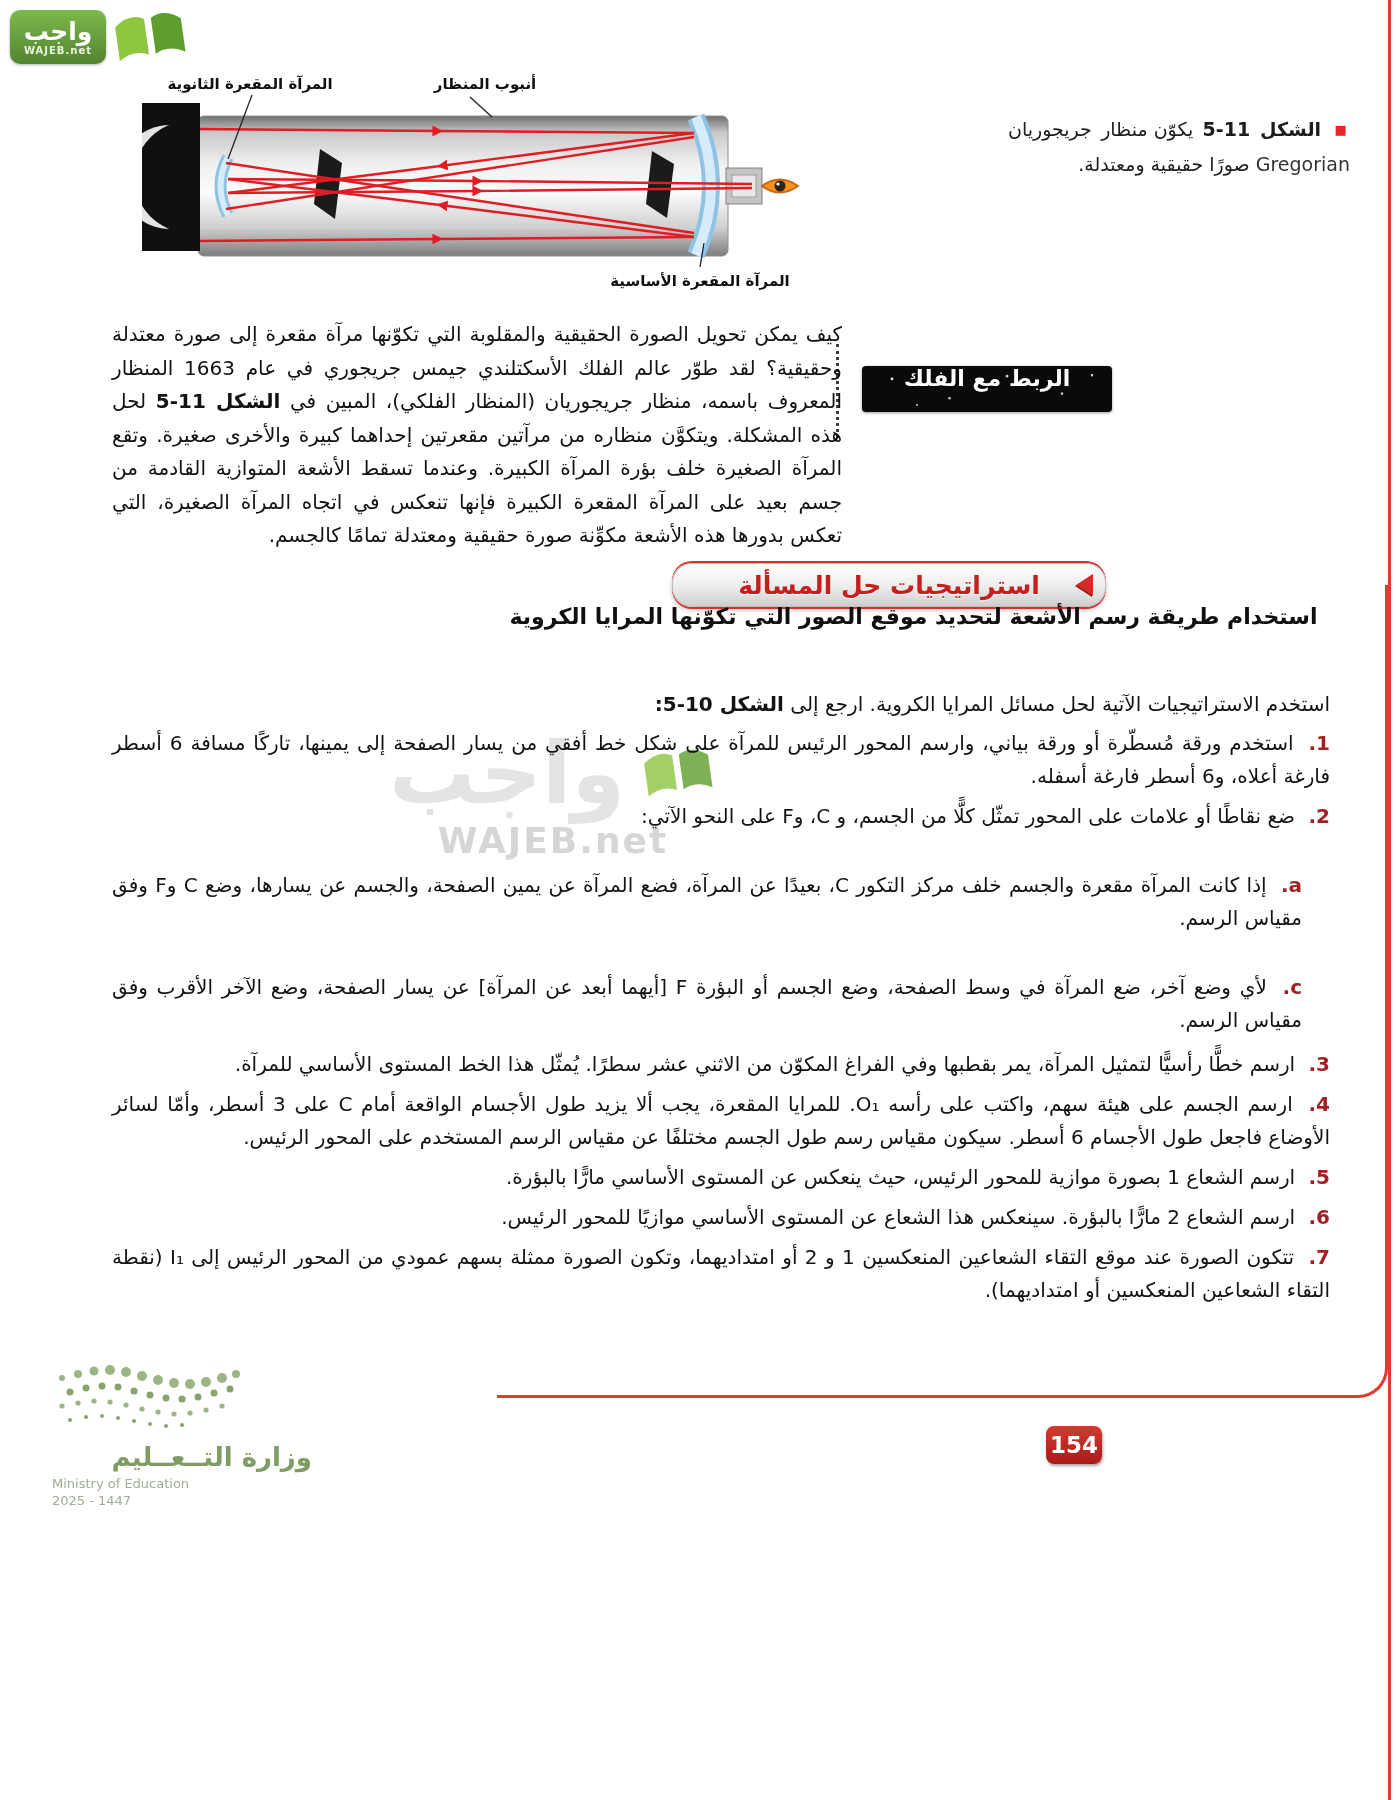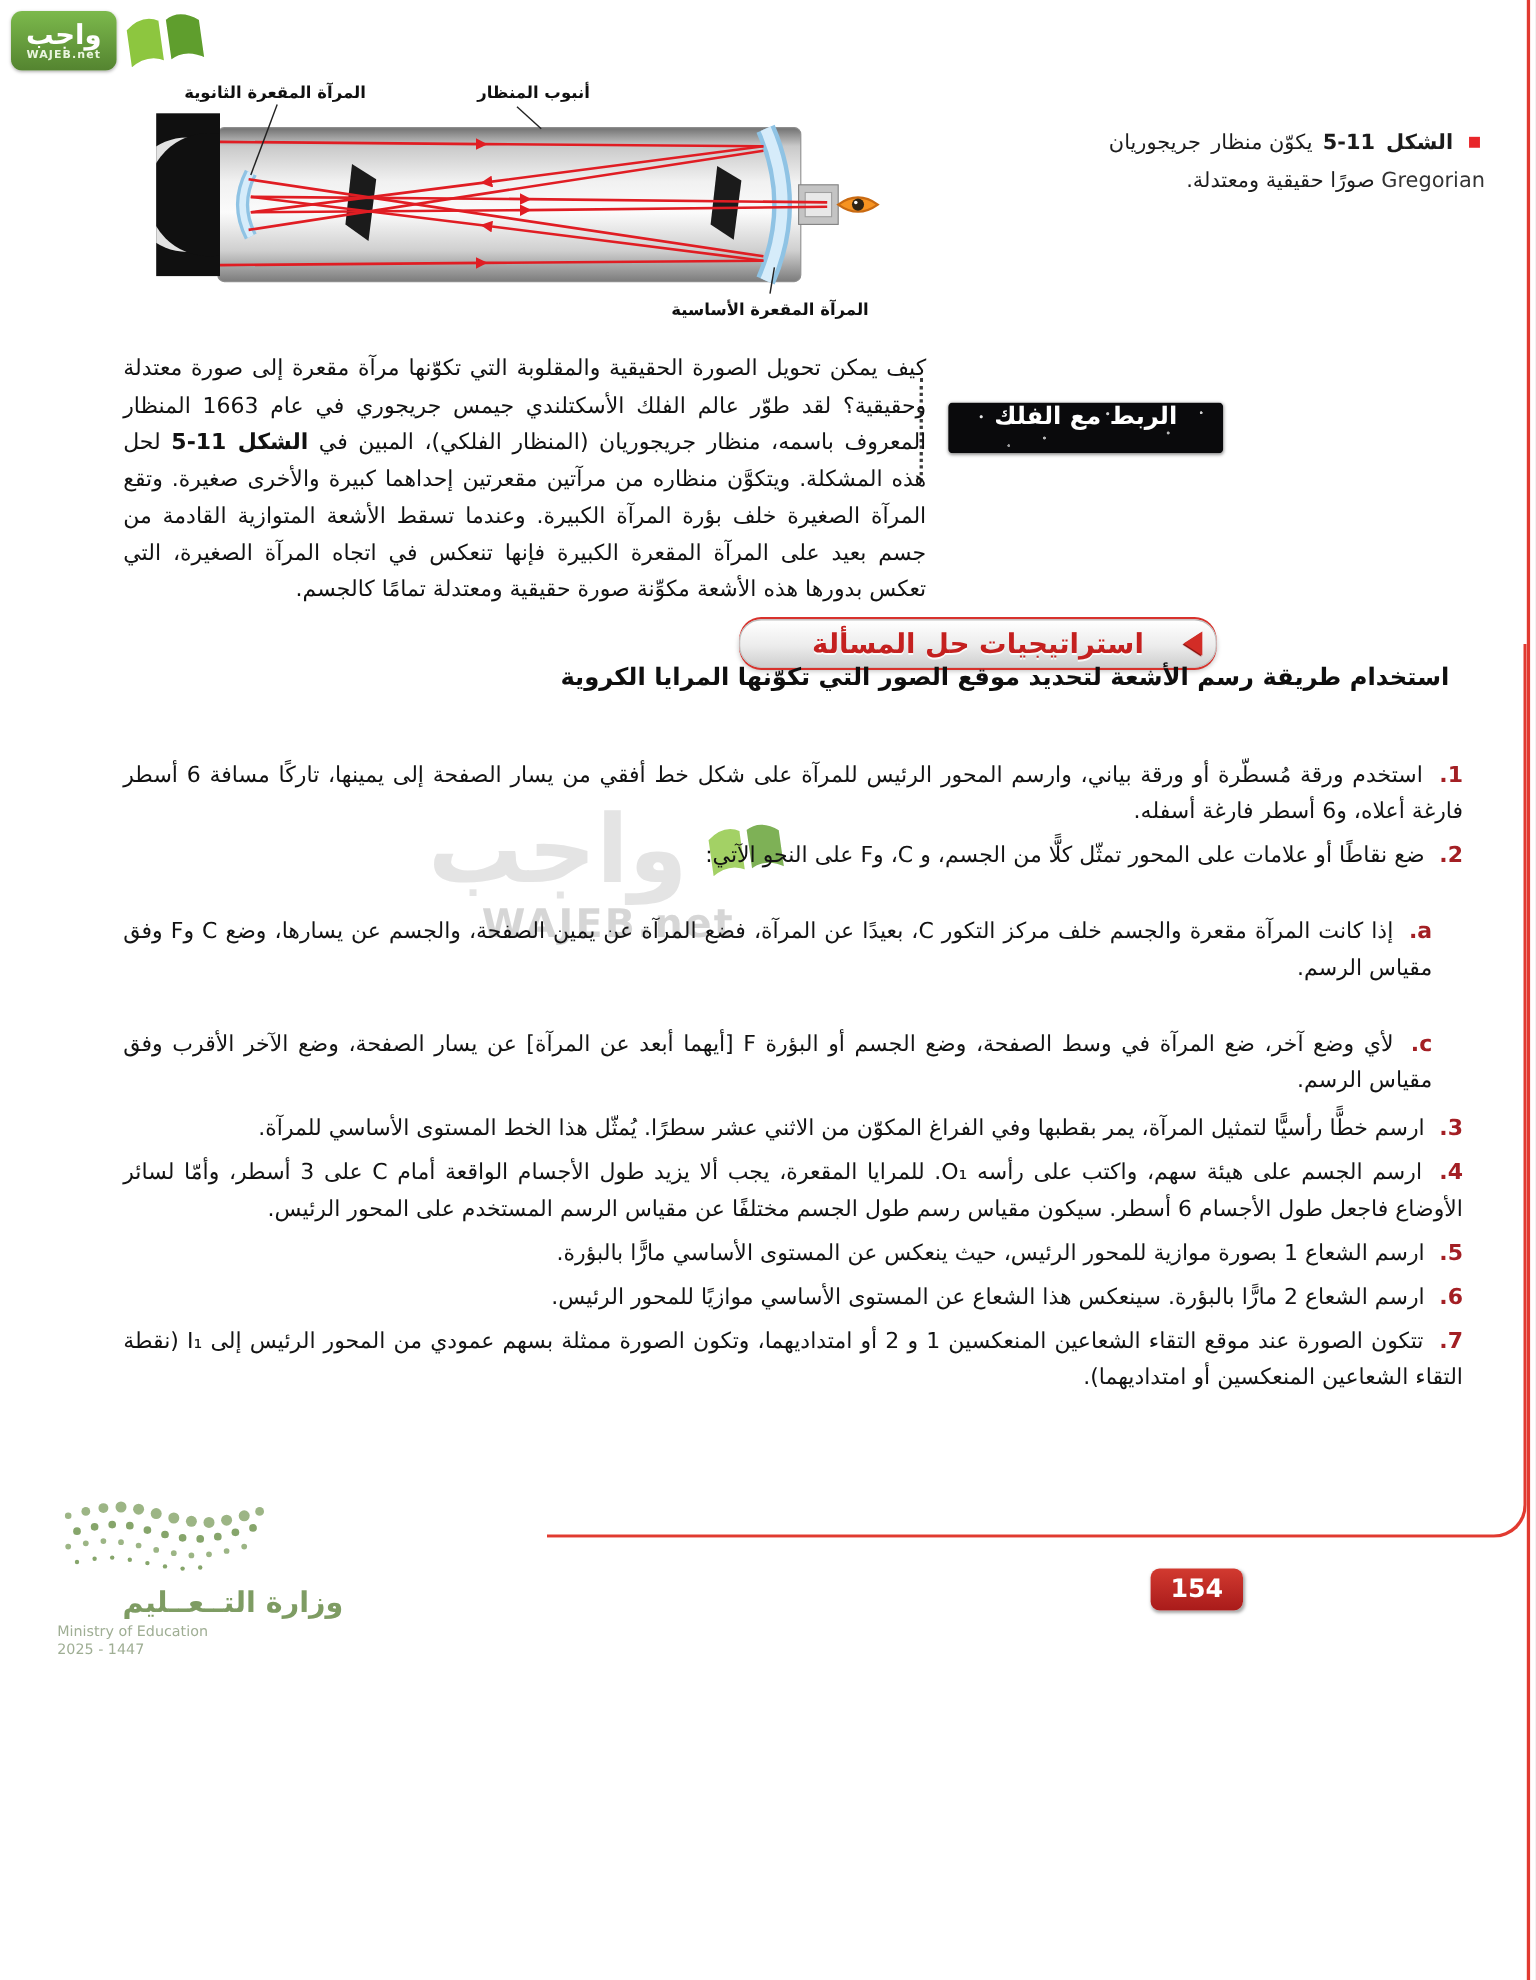--- a/index.html
+++ b/index.html
@@ -76,21 +76,21 @@
       pointer-events:none;}
   .watermark .row{display:flex;align-items:center;justify-content:center;gap:14px;}
   .watermark .ar{font-size:86px;font-weight:bold;color:#dedede;line-height:90px;}
   .watermark .en{font-size:36px;font-weight:bold;color:#cdcdcd;letter-spacing:2px;margin-top:2px;}
 
   
   .ministry{position:absolute;left:52px;top:1362px;width:260px;}
   .ministry .ar{font-weight:bold;font-size:26px;color:#7e9c63;margin-top:6px;}
   .ministry .en{font-size:13px;color:#9fae94;margin-top:4px;}
   .ministry .yr{font-size:13px;color:#9fae94;margin-top:2px;}
-  .page-badge{position:absolute;left:1046px;top:1426px;width:84px;height:38px;border-radius:8px;
+  .page-badge{position:absolute;left:1046px;top:1426px;width:56px;height:38px;border-radius:8px;
       background:linear-gradient(180deg,#d23a30,#a91b1a);color:#fff;font-weight:bold;font-size:23px;
       display:flex;align-items:center;justify-content:center;box-shadow:1px 2px 3px rgba(0,0,0,.35);}
 </style>
 </head>
 <body>
 
 <div class="page">
 
   <div class="edge-line"></div>
   <div class="strat-border"></div>
@@ -210,20 +210,24 @@
   </p>
 
   <div class="strat-banner">
     <span class="title">استراتيجيات حل المسألة</span>
     <span class="tri"></span>
   </div>
 
   <div class="strat-heading" dir="rtl">استخدام طريقة رسم الأشعة لتحديد موقع الصور التي تكوّنها المرايا الكروية</div>
 
   <div class="steps" dir="rtl">
+    <p class="intro-line">
+      <span>استخدم الاستراتيجيات الآتية لحل مسائل المرايا الكروية. ارجع إلى</span>
+      <b>الشكل 10-5:</b>
+    </p>
 
     <p class="step">
       <span class="num">1.</span>
       <span>استخدم ورقة مُسطّرة أو ورقة بياني، وارسم المحور الرئيس للمرآة على شكل خط أفقي من يسار الصفحة إلى يمينها، تاركًا مسافة 6 أسطر فارغة أعلاه، و6 أسطر فارغة أسفله.</span>
     </p>
 
     <p class="step">
       <span class="num">2.</span>
       <span>ضع نقاطًا أو علامات على المحور تمثّل كلًّا من الجسم، و C، وF على النحو الآتي:</span>
     </p>

